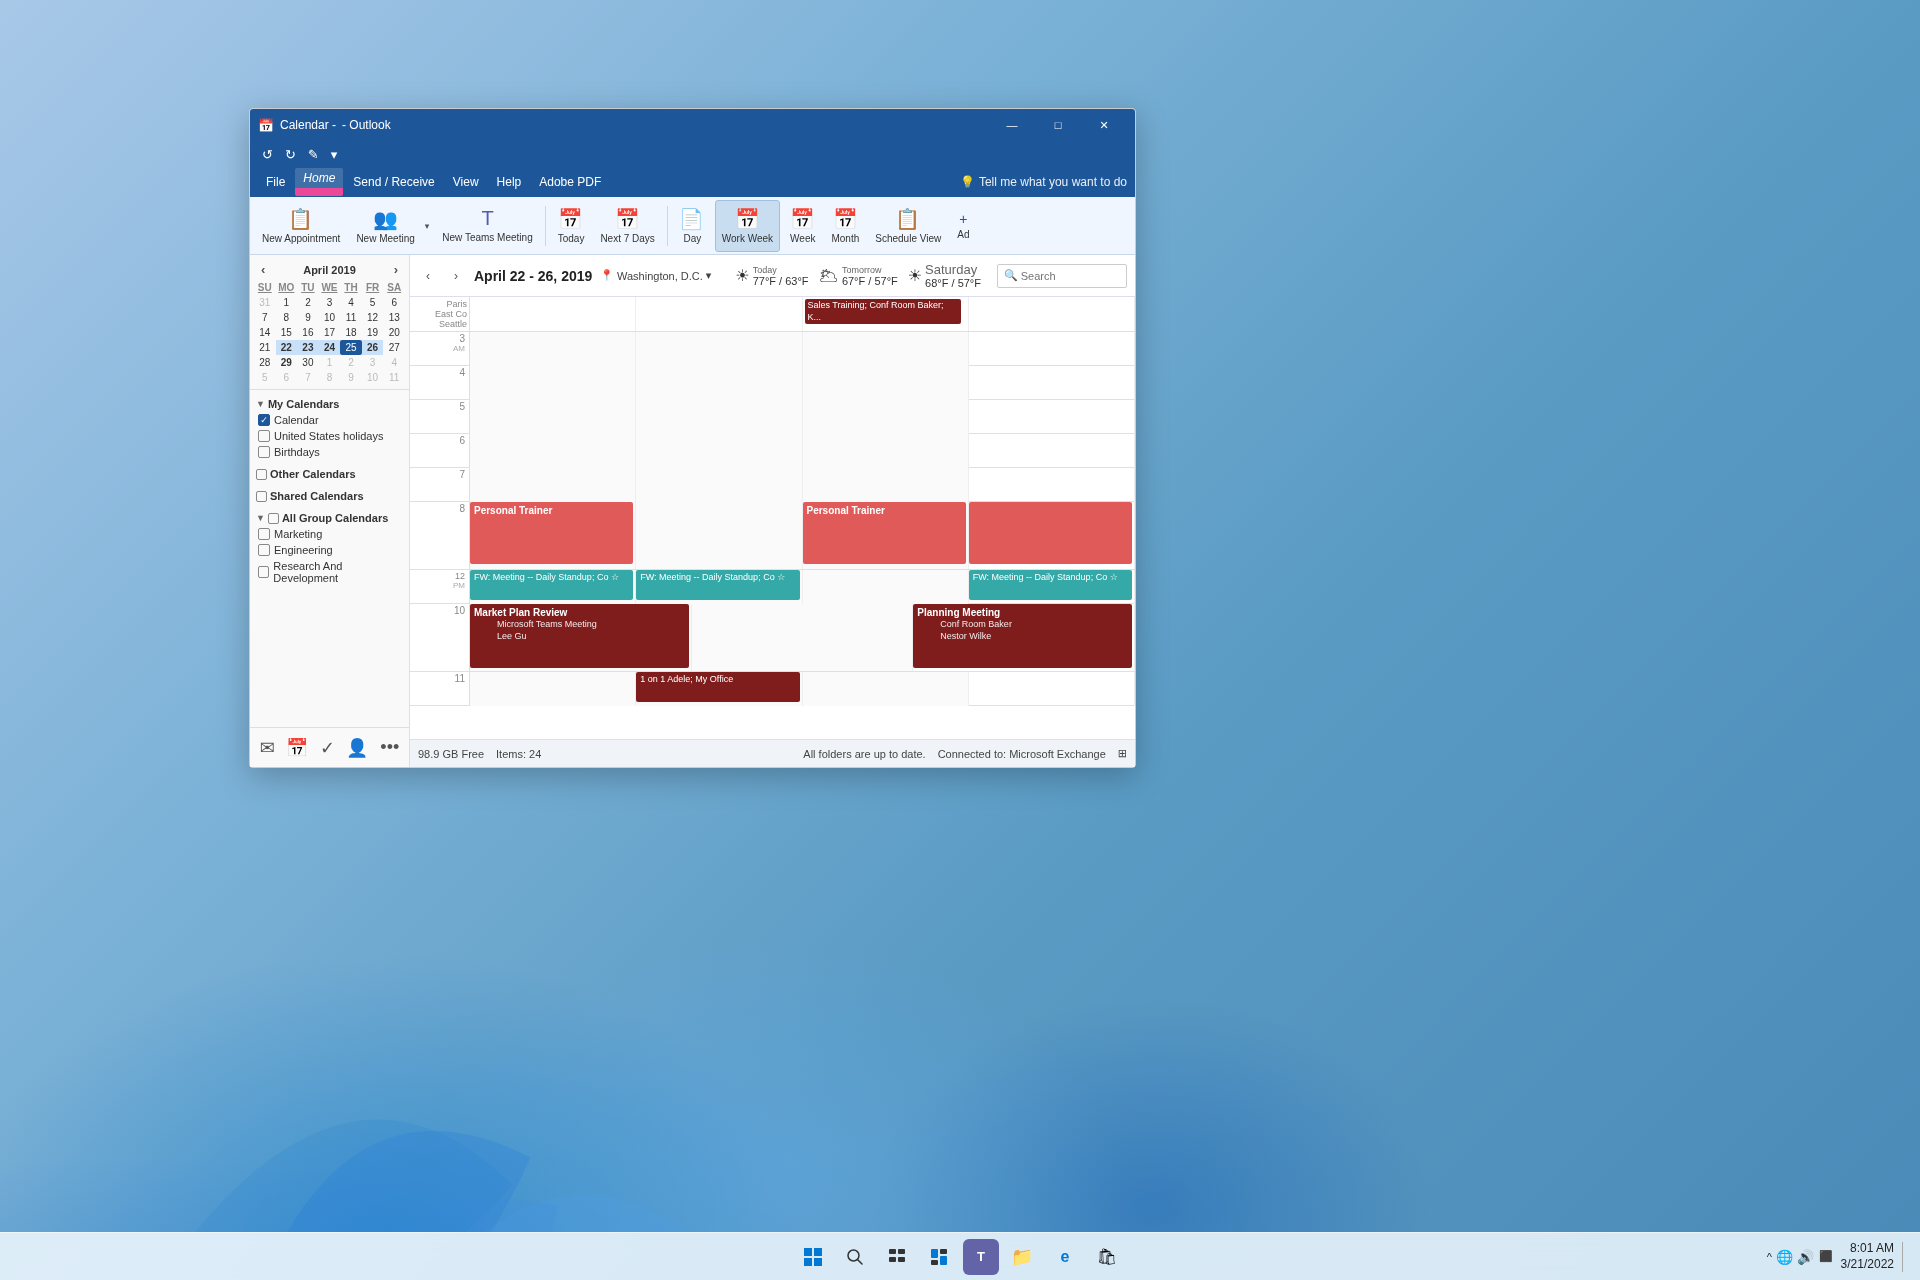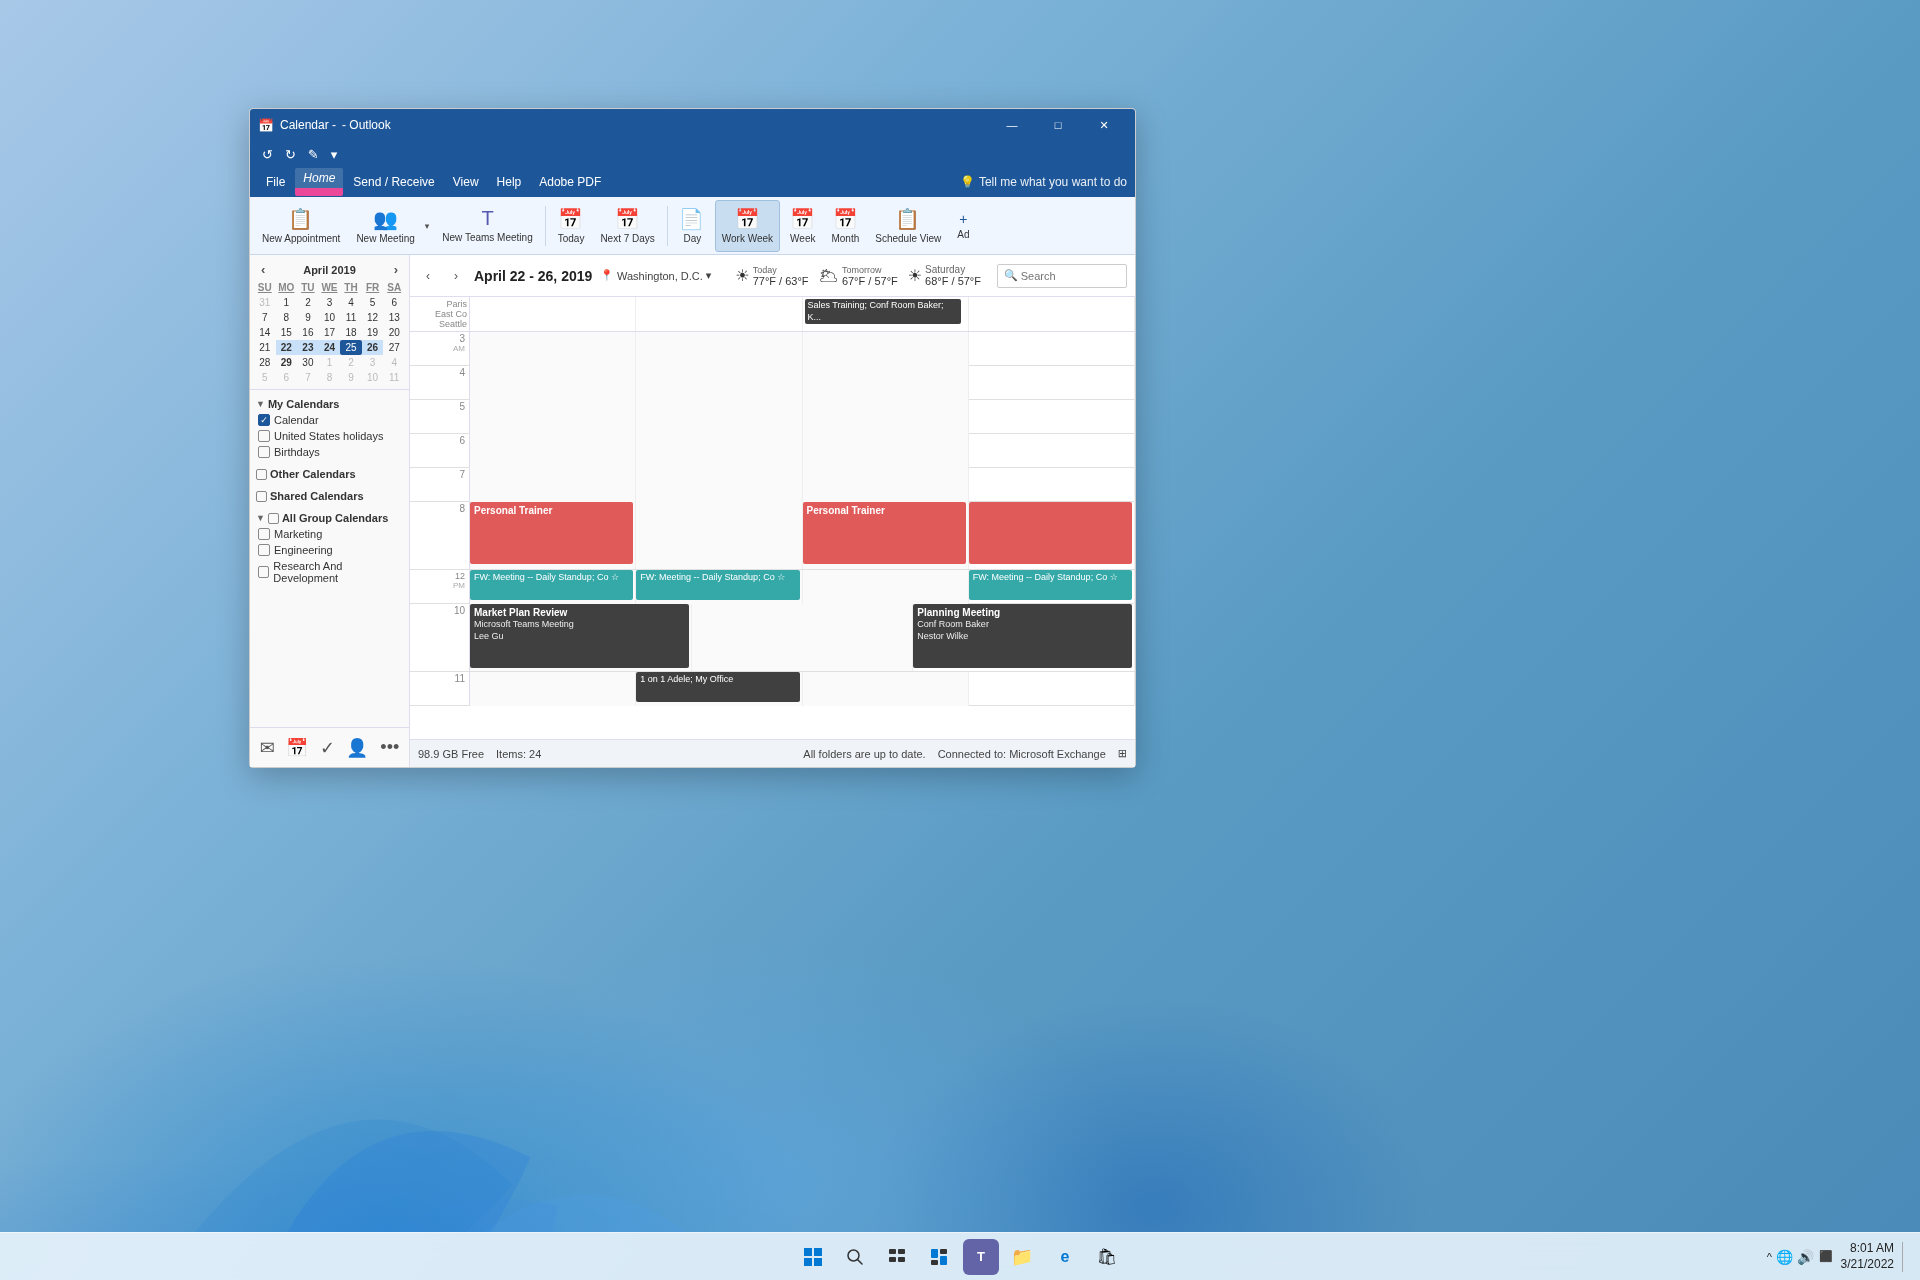--- a/index.html
+++ b/index.html
@@ -466,25 +466,25 @@
       padding: 2px;
       text-align: right;
     }
     .allday-cell {
       flex: 1;
       border-right: 1px solid #eee;
       min-height: 18px;
       position: relative;
     }
     .event-red { background: #e05a5a; color: white; }
-    .event-blue { background: #404040; color: white; }
+    .event-blue { background: #7f1d1d; color: white; }
     .event-teal { background: #35a8a8; color: white; }
 
     .event-title { font-weight: 600; font-size: 10px; }
-    .event-sub { font-size: 9px; opacity: 0.9; }
+    .event-sub { font-size: 9px; opacity: 0.9; margin-left: 23px; }
 
     
     .status-bar {
       height: 28px;
       border-top: 1px solid #dde;
       background: #f0f4f8;
       display: flex;
       align-items: center;
       justify-content: space-between;
       padding: 0 8px;
@@ -843,21 +843,21 @@
           <div class="weather-item">
             <span class="weather-icon">🌥</span>
             <div>
               <div style="font-size:9px;color:#666">Tomorrow</div>
               <div>67°F / 57°F</div>
             </div>
           </div>
           <div class="weather-item">
             <span class="weather-icon">☀</span>
             <div>
-              <div style="font-size:10px;color:#666">Saturday</div>
+              <div style="font-size:13px;color:#666">Saturday</div>
               <div>68°F / 57°F</div>
             </div>
           </div>
         </div>
         <div class="search-box">
           <span style="color:#999;margin-right:3px;font-size:11px">🔍</span>
           <input class="search-input" placeholder="Search" type="text" style="">
         </div>
       </div>
 

